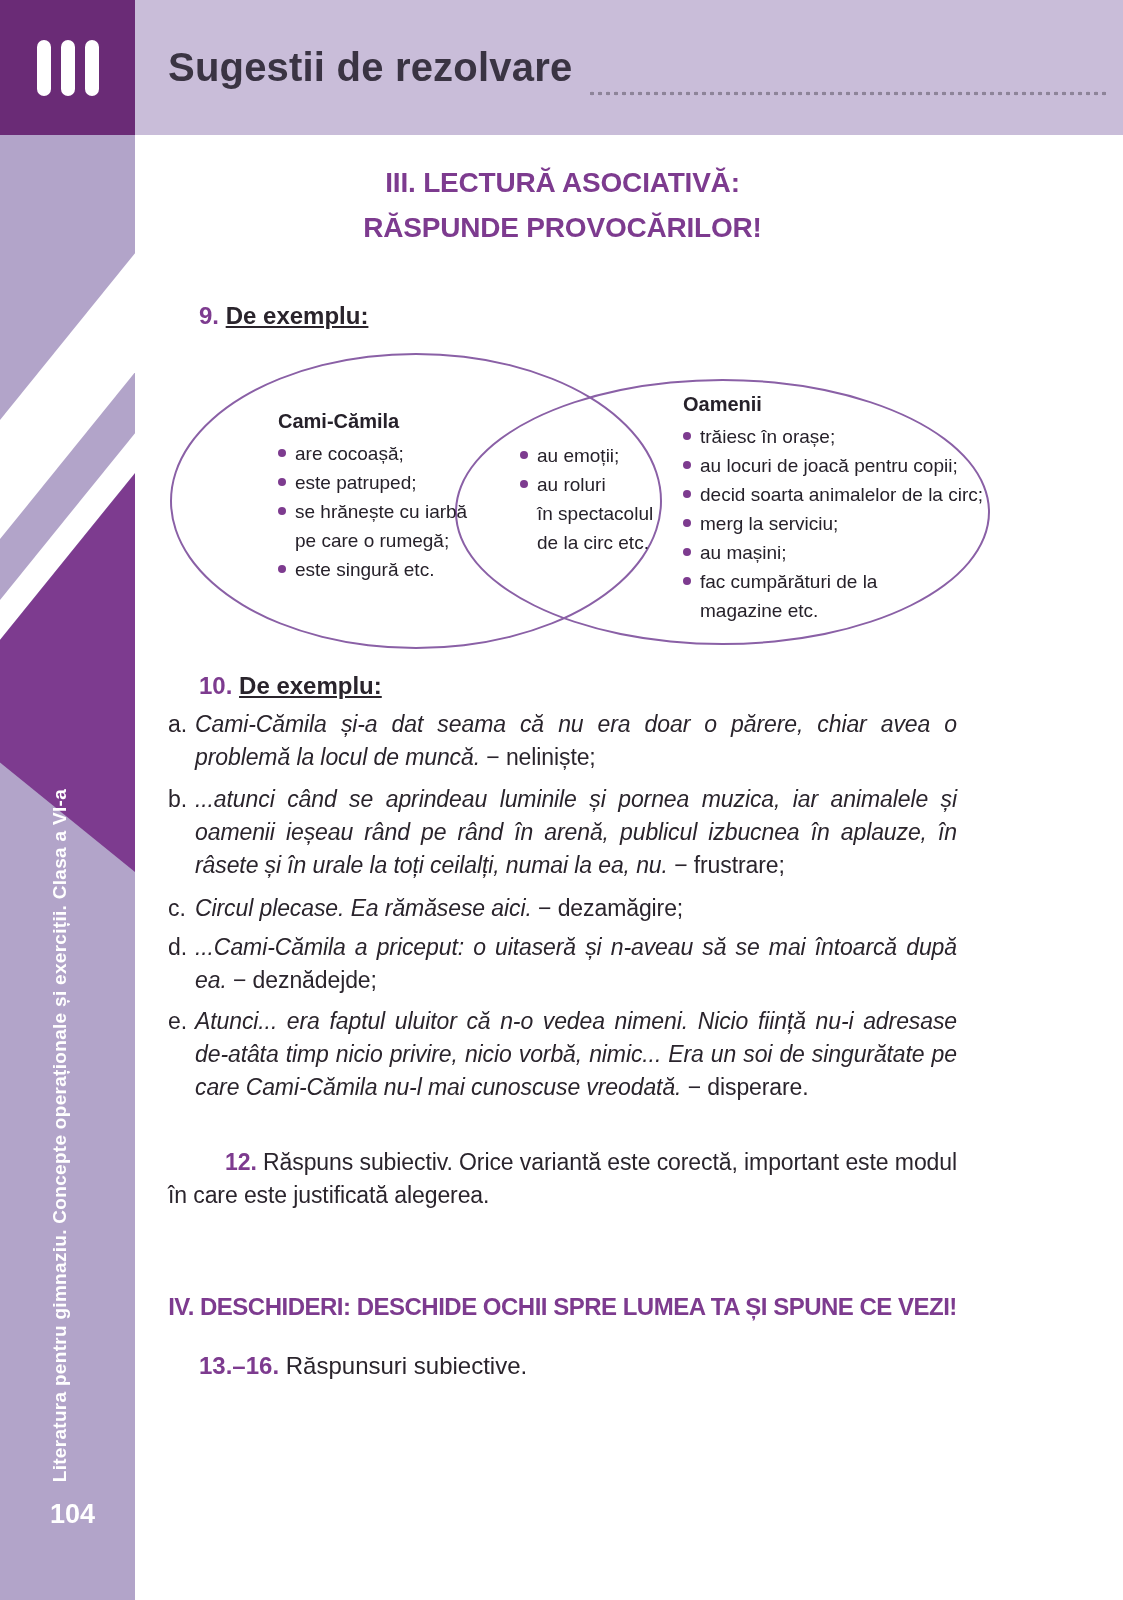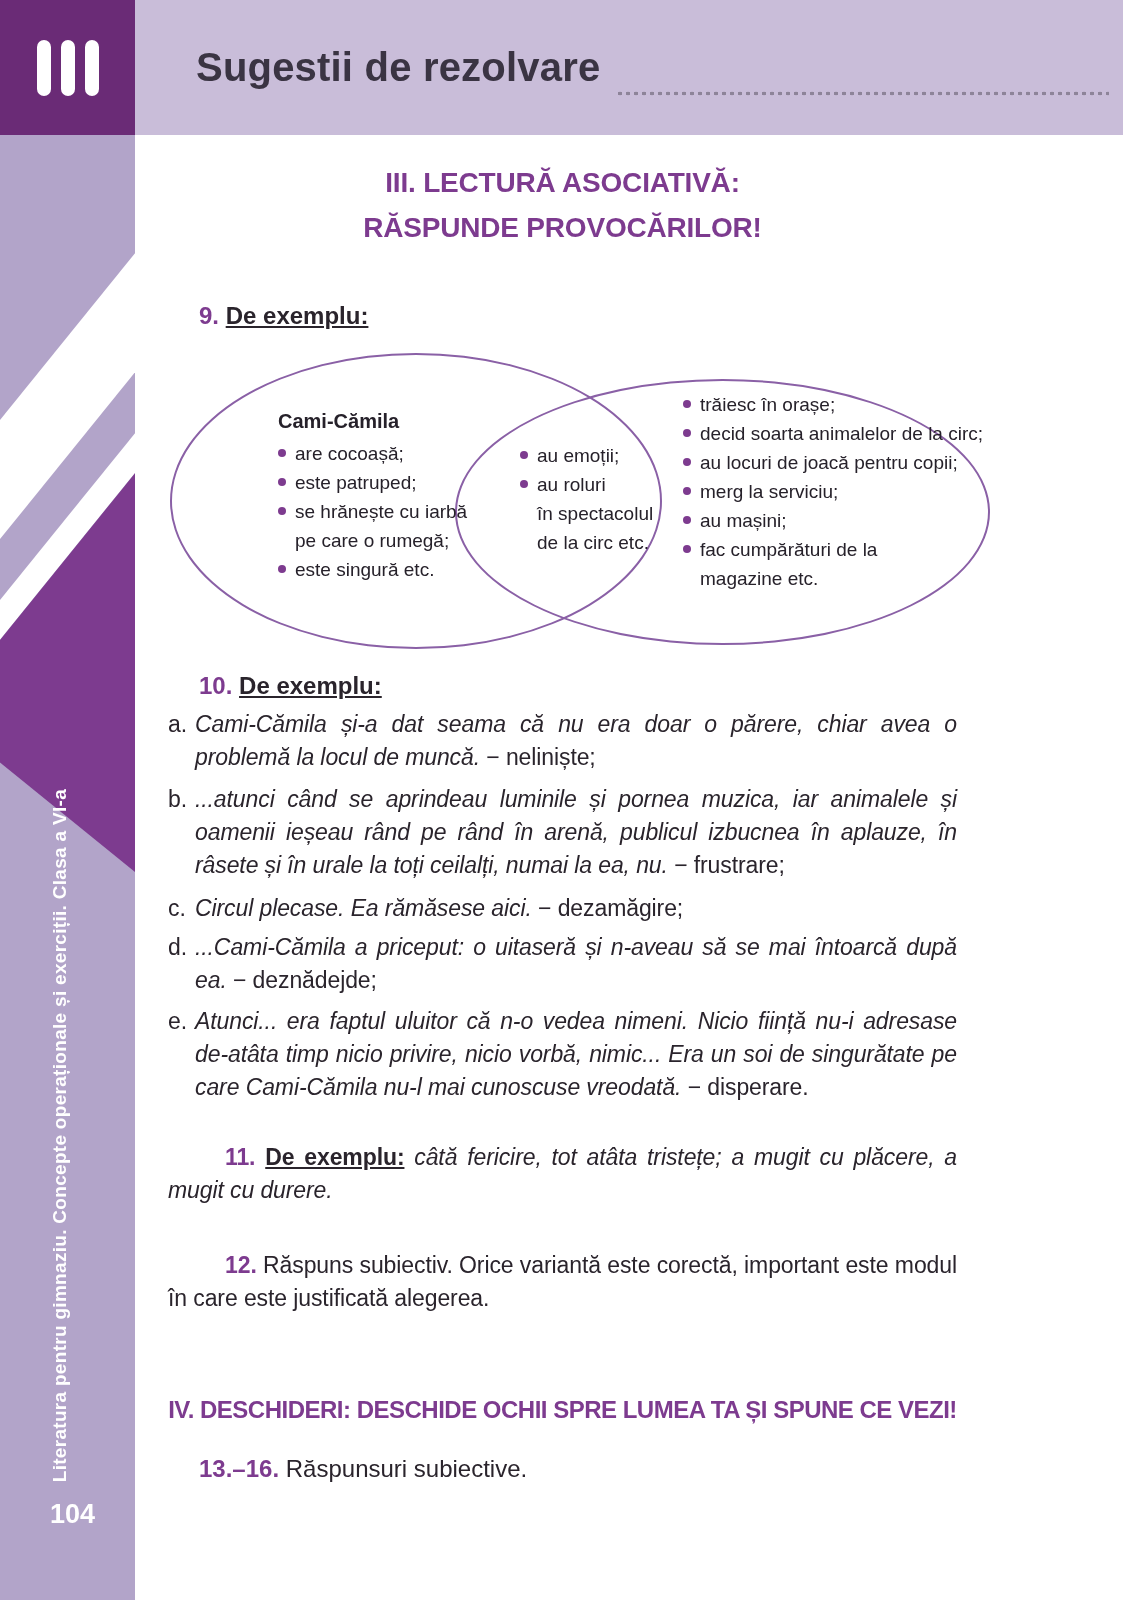--- a/index.html
+++ b/index.html
@@ -10,21 +10,21 @@
 
   
   .corner { position:absolute; left:0; top:0; width:135px; height:135px; background:#6a2b76;
             display:flex; align-items:center; justify-content:center; gap:10px; z-index:3; }
   .corner .bar { width:14px; height:56px; background:#ffffff; border-radius:7px; }
   .visually-hidden { position:absolute; width:1px; height:1px; overflow:hidden; clip:rect(0 0 0 0); }
 
   
   .header-band { position:absolute; left:135px; top:0; width:988px; height:135px; background:#c9bdd9;
                  display:flex; align-items:center; padding:0 14px 0 33px; z-index:2; }
-  .header-title { font-size:40px; font-weight:700; color:#3a3443; letter-spacing:0.2px; white-space:nowrap;margin-left:28px; }
+  .header-title { font-size:40px; font-weight:700; color:#3a3443; letter-spacing:0.2px; white-space:nowrap; }
   .header-dots { flex:1 1 auto; height:5px; margin-left:16px; transform:translateY(26px);
                  background-image:radial-gradient(circle, #8d8499 1.8px, transparent 2.1px);
                  background-size:8px 5px; background-repeat:repeat-x; background-position:left center; }
 
   
   .sidebar { position:absolute; left:0; top:135px; width:135px; height:1465px; background:#b2a4c9; overflow:hidden; }
   .stripe { position:absolute; left:-60px; width:1200px; background:#ffffff; transform-origin:0 0; transform:rotate(-51deg); }
   .stripe-big  { top:359px; height:75px; }
   .stripe-thin { top:539px; height:25px; }
   .dark-wedge  { position:absolute; left:-60px; top:579px; width:1400px; height:2400px; background:#7d3b8f;
@@ -142,31 +142,32 @@
         </div>
         <div class="vitem">
           <span class="vdot"></span>
           <span class="vtxt">au roluri
 în spectacolul
 de la circ etc.</span>
         </div>
       </div>
 
       <div class="vtext vtext-right">
+        <div class="vtitle">Oamenii</div>
         <div class="vitem">
           <span class="vdot"></span>
           <span class="vtxt">trăiesc în orașe;</span>
         </div>
         <div class="vitem">
           <span class="vdot"></span>
+          <span class="vtxt">au locuri de joacă pentru copii;</span>
+        </div>
+        <div class="vitem">
+          <span class="vdot"></span>
           <span class="vtxt">decid soarta animalelor de la circ;</span>
-        </div>
-        <div class="vitem">
-          <span class="vdot"></span>
-          <span class="vtxt">au locuri de joacă pentru copii;</span>
         </div>
         <div class="vitem">
           <span class="vdot"></span>
           <span class="vtxt">merg la serviciu;</span>
         </div>
         <div class="vitem">
           <span class="vdot"></span>
           <span class="vtxt">au mașini;</span>
         </div>
         <div class="vitem">
@@ -200,21 +201,20 @@
     <div class="entry mt-d">
       <span class="letter">d.</span>
       <span class="ebody"><span class="quote">...Cami-Cămila a priceput: o uitaseră și n-aveau să se mai întoarcă după ea.</span> <span class="answer">− deznădejde;</span></span>
     </div>
 
     <div class="entry mt-e">
       <span class="letter">e.</span>
       <span class="ebody"><span class="quote">Atunci... era faptul uluitor că n-o vedea nimeni. Nicio ființă nu-i adresase de-atâta timp nicio privire, nicio vorbă, nimic... Era un soi de singurătate pe care Cami-Cămila nu-l mai cunoscuse vreodată.</span> <span class="answer">− disperare.</span></span>
     </div>
 
-    <p class="para para11"><span class="h-num">11.</span> <span class="h-label">De exemplu:</span> <span class="quote">câtă fericire, tot atâta tristețe; a mugit cu plăcere, a mugit cu durere.</span></p>
 
     <p class="para para12"><span class="h-num">12.</span> <span>Răspuns subiectiv. Orice variantă este corectă, important este modul în care este justificată alegerea.</span></p>
 
     <div class="sec4">IV. DESCHIDERI: DESCHIDE OCHII SPRE LUMEA TA ȘI SPUNE CE VEZI!</div>
 
     <div class="h1316">
       <span class="h-num">13.–16.</span>
       <span>Răspunsuri subiective.</span>
     </div>
 

